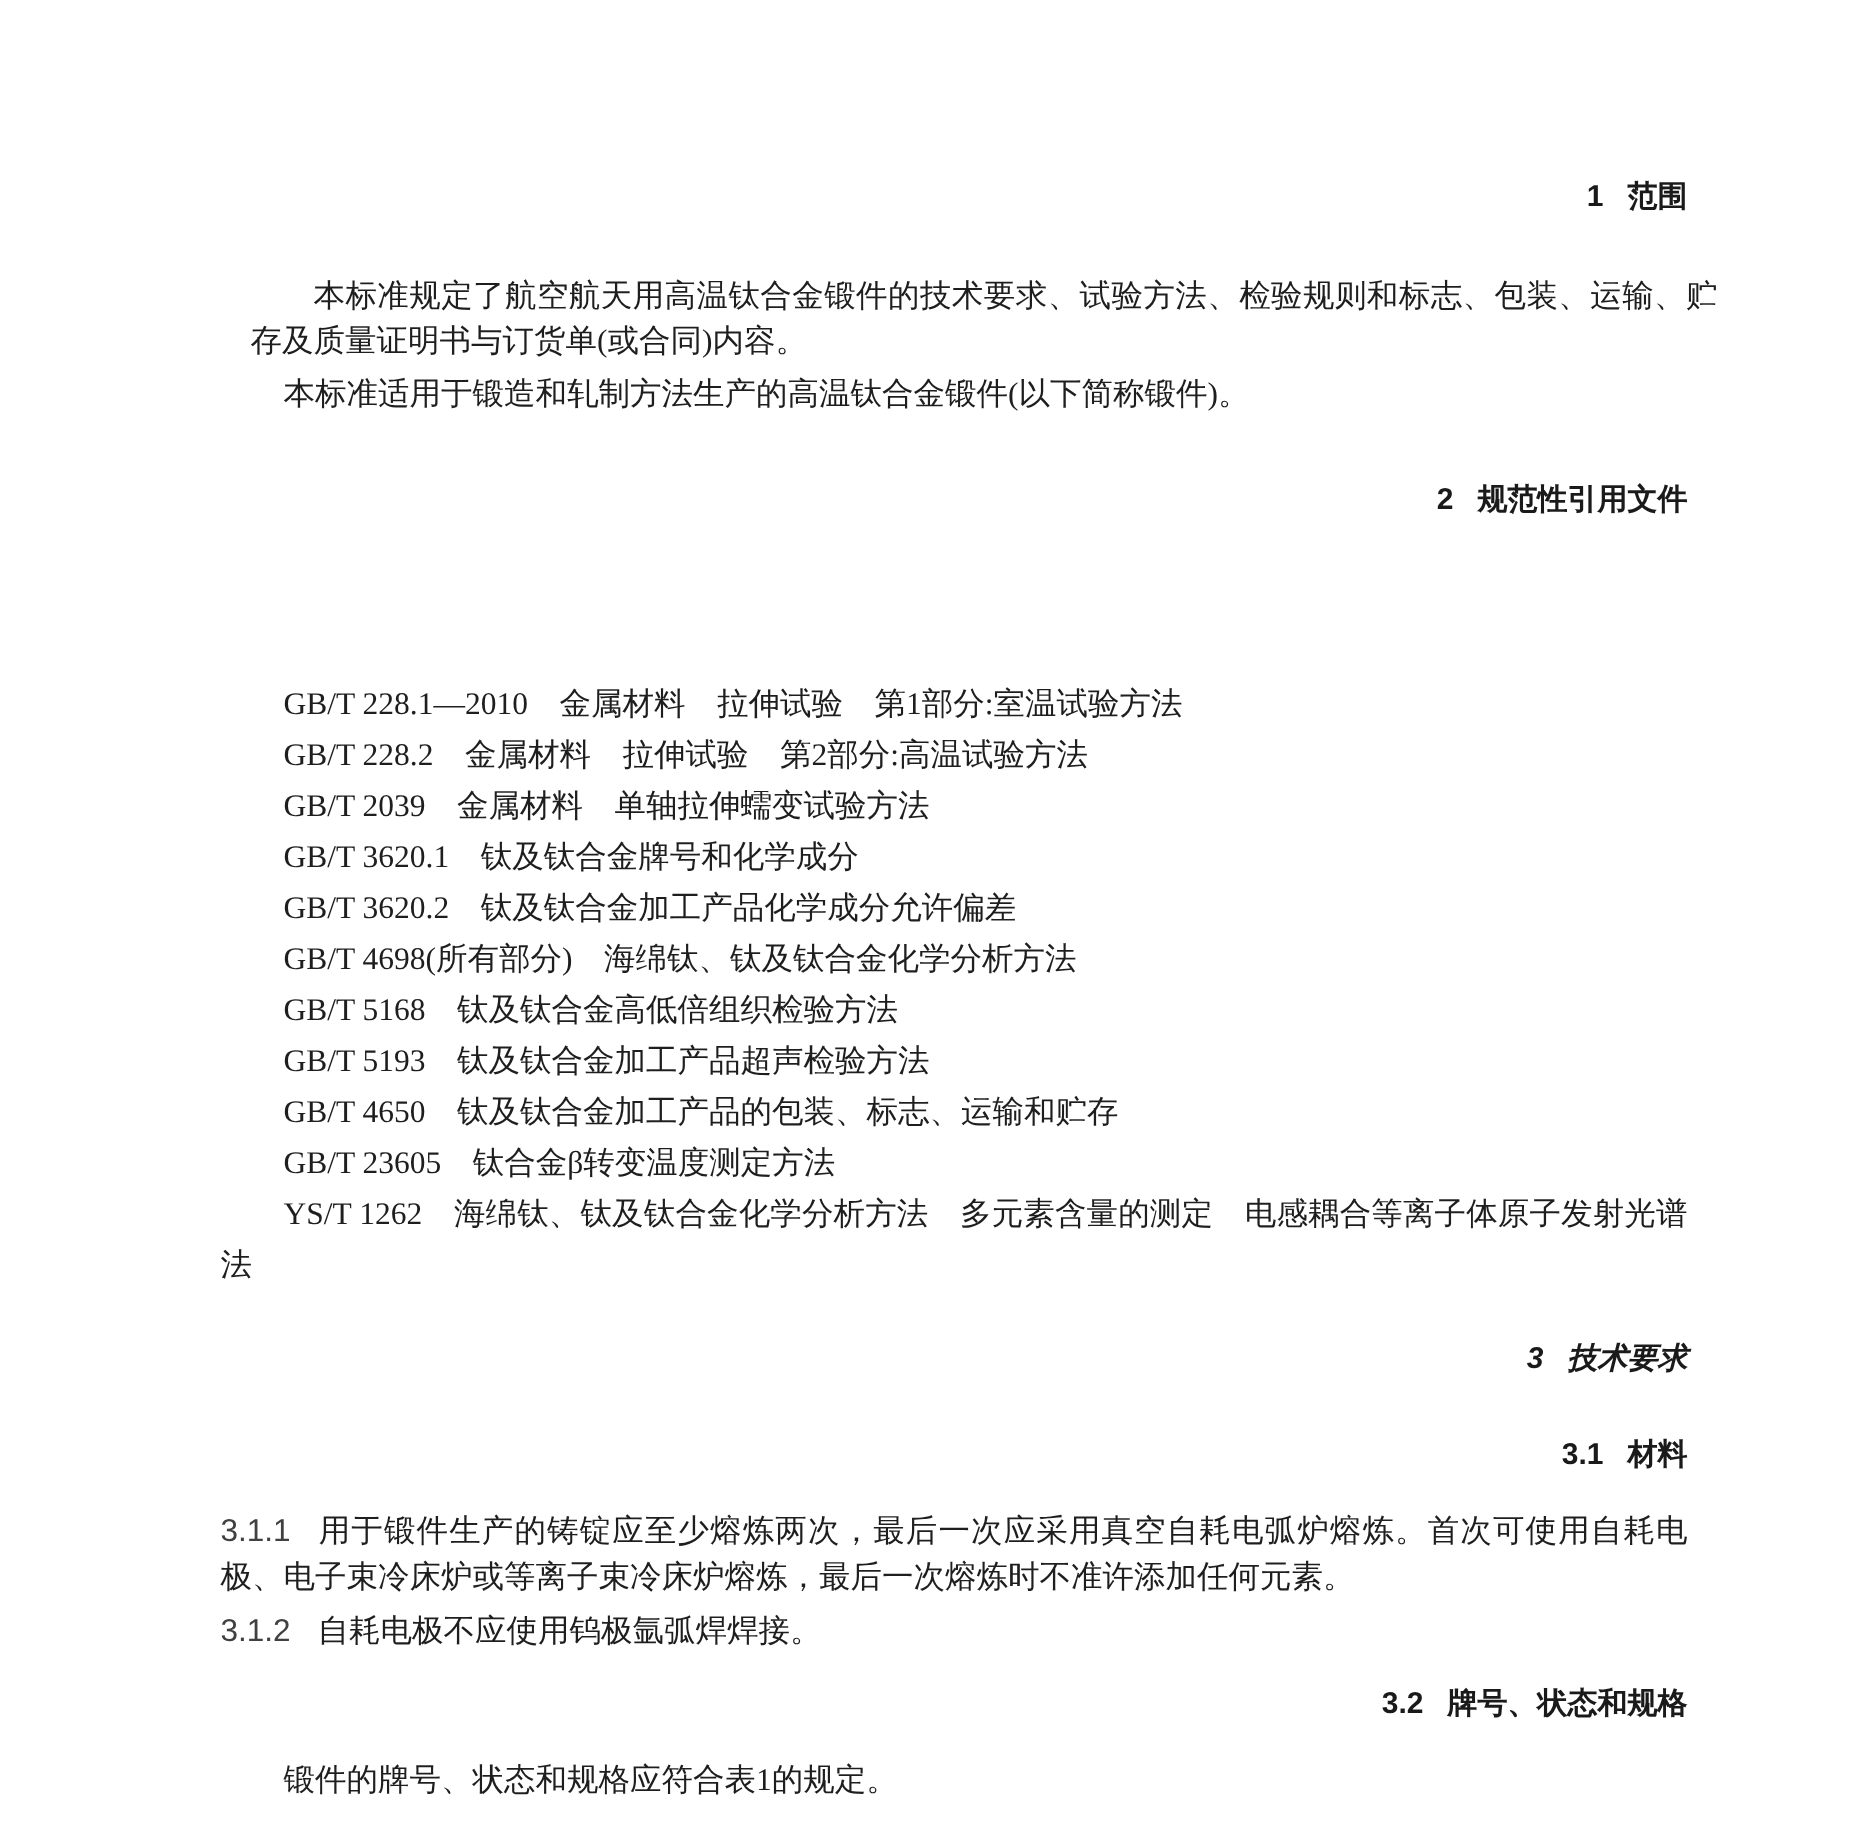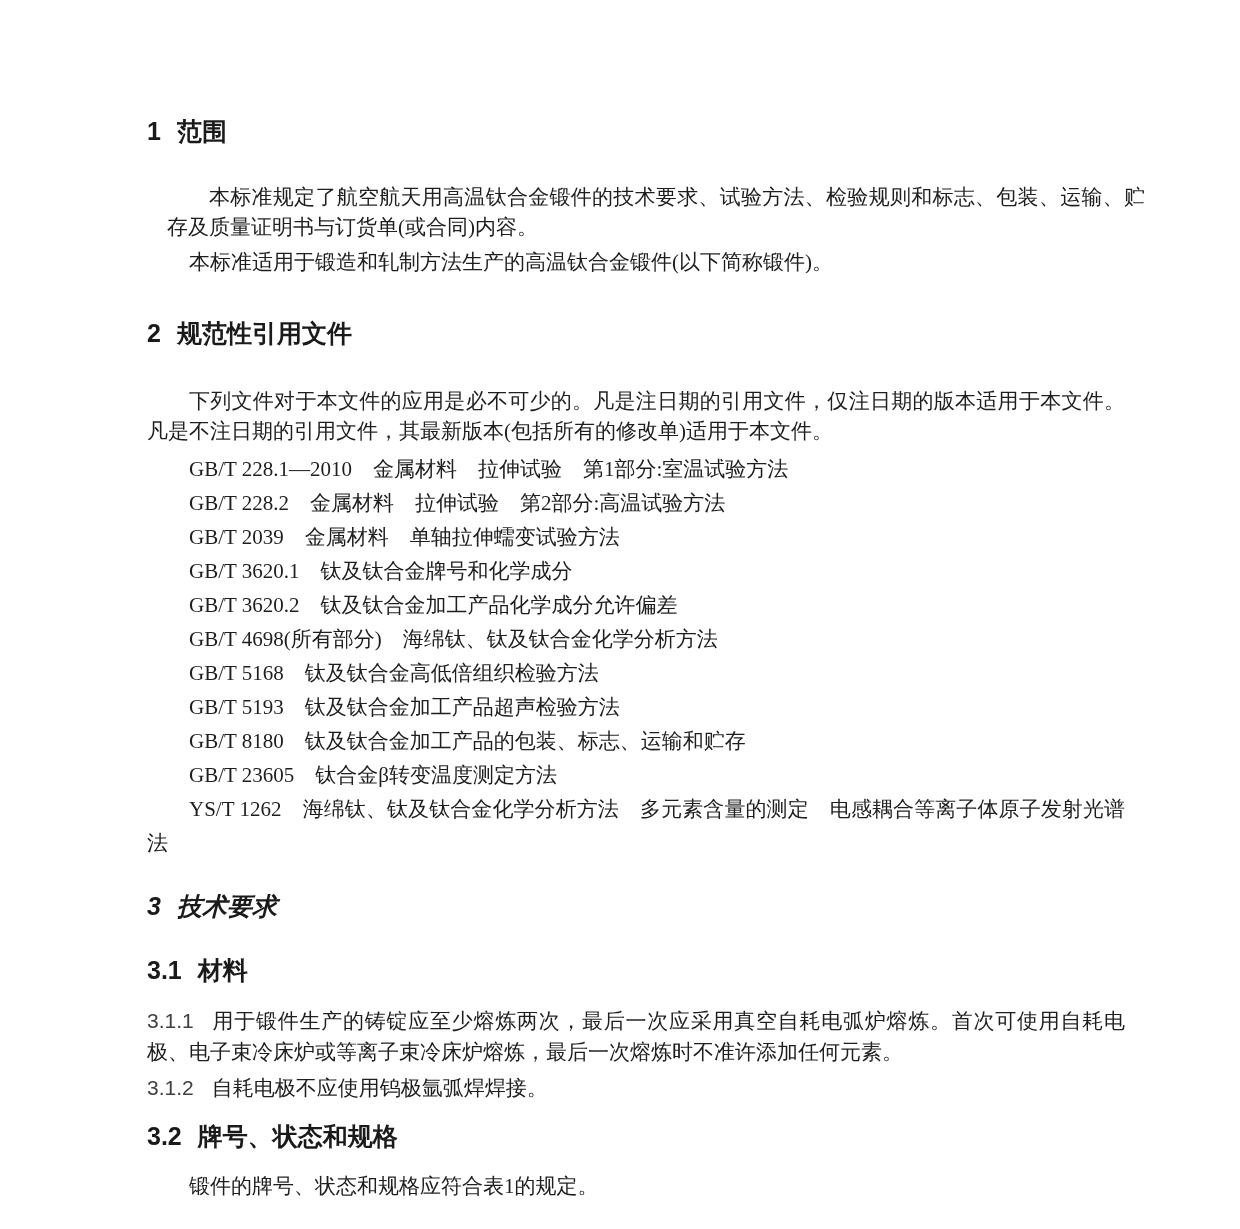--- a/index.html
+++ b/index.html
@@ -32,24 +32,25 @@
     color: #151515;
   }
   .block {
     position: absolute;
     left: 147px;
     width: 978px;
   }
   .heading {
     font-family: "Liberation Sans", "DejaVu Sans", sans-serif;
     font-weight: bold;
-    font-size: 25px;
+    font-size: 20px;
     line-height: 26px;
     color: #1a1a1a;
     white-space: nowrap;
+    text-align: right;
   }
   .heading .h-num {
     display: inline-block;
     margin-right: 16px;
     font-weight: bold;
   }
   .para {
     margin: 0;
     line-height: 30px;
     text-align: justify;
@@ -89,32 +90,31 @@
     <span class="h-num">1</span><span class="h-label">范围</span>
   </div>
 
   <p class="block para indent" style="top:182px;margin-left:20px;">本标准规定了航空航天用高温钛合金锻件的技术要求、试验方法、检验规则和标志、包装、运输、贮存及质量证明书与订货单(或合同)内容。</p>
   <p class="block para indent" style="top:247px;">本标准适用于锻造和轧制方法生产的高温钛合金锻件(以下简称锻件)。</p>
 
   <div class="block heading" style="top:320px;">
     <span class="h-num">2</span><span class="h-label">规范性引用文件</span>
   </div>
 
-  <p class="block para indent" style="top:386px;">下列文件对于本文件的应用是必不可少的。凡是注日期的引用文件，仅注日期的版本适用于本文件。凡是不注日期的引用文件，其最新版本(包括所有的修改单)适用于本文件。</p>
 
   <ul class="block refs" style="top:452px;">
     <li>GB/T 228.1—2010　金属材料　拉伸试验　第1部分:室温试验方法</li>
     <li>GB/T 228.2　金属材料　拉伸试验　第2部分:高温试验方法</li>
     <li>GB/T 2039　金属材料　单轴拉伸蠕变试验方法</li>
     <li>GB/T 3620.1　钛及钛合金牌号和化学成分</li>
     <li>GB/T 3620.2　钛及钛合金加工产品化学成分允许偏差</li>
     <li>GB/T 4698(所有部分)　海绵钛、钛及钛合金化学分析方法</li>
     <li>GB/T 5168　钛及钛合金高低倍组织检验方法</li>
     <li>GB/T 5193　钛及钛合金加工产品超声检验方法</li>
-    <li>GB/T 8180　钛及钛合金加工产品的包装、标志、运输和贮存</li>
+    <li>GB/T 4650　钛及钛合金加工产品的包装、标志、运输和贮存</li>
     <li>GB/T 23605　钛合金β转变温度测定方法</li>
     <li>YS/T 1262　海绵钛、钛及钛合金化学分析方法　多元素含量的测定　电感耦合等离子体原子发射光谱法</li>
   </ul>
 
   <div class="block heading" style="top:893px;font-style:italic;">
     <span class="h-num">3</span><span class="h-label">技术要求</span>
   </div>
 
   <div class="block heading" style="top:957px;">
     <span class="h-num">3.1</span><span class="h-label">材料</span>

